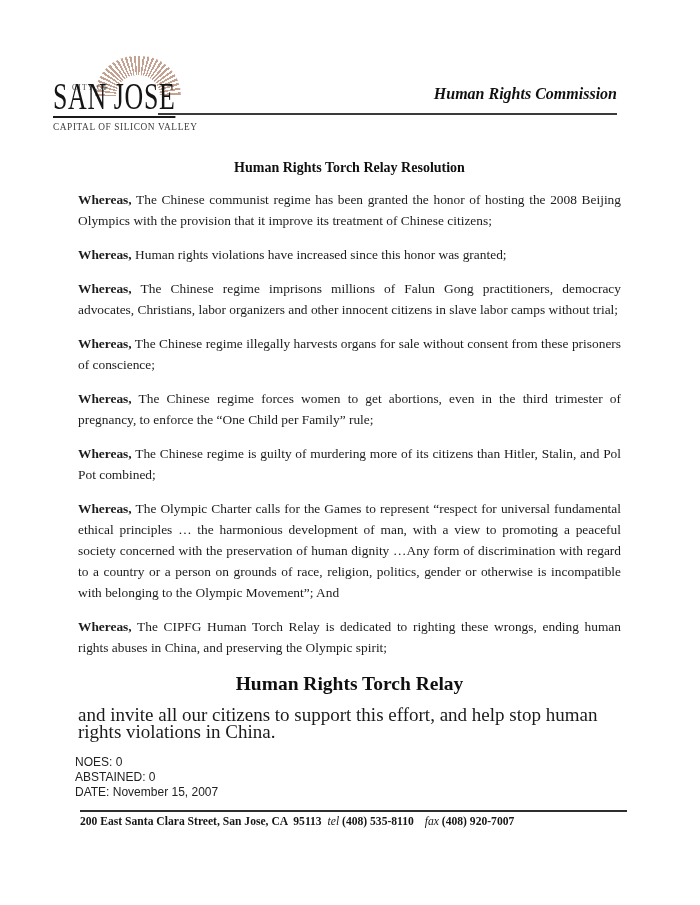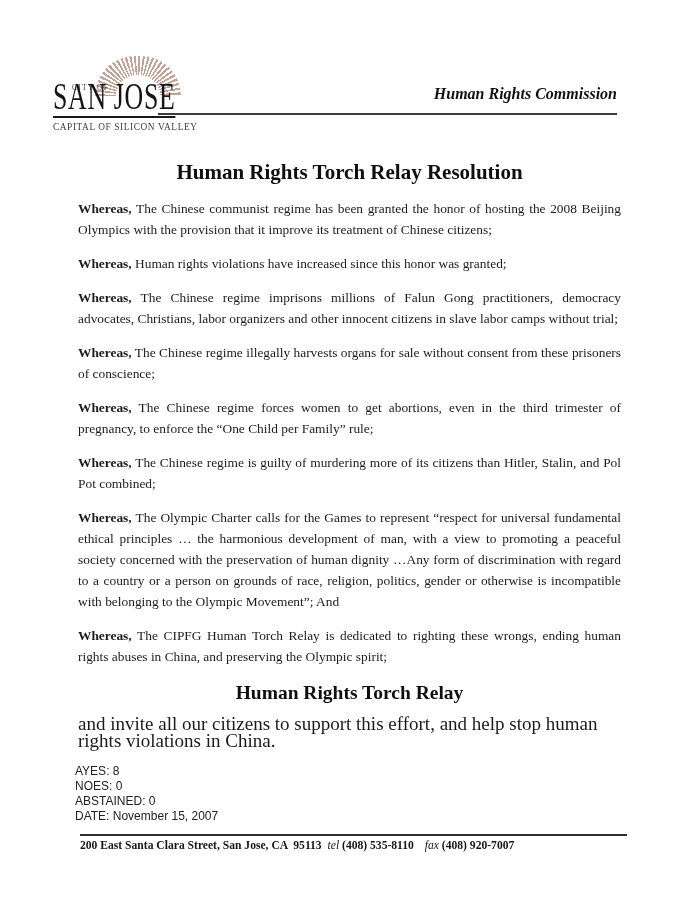--- a/index.html
+++ b/index.html
@@ -51,21 +51,21 @@
     white-space: nowrap;
   }
   .header-rule {
     position: absolute; left: 158px; right: 83px; top: 113px;
     height: 2px; background: #3b3b3b;
   }
 
   
   main { margin: 0 79px 0 78px; }
   h1 {
-    font-size: 21px; text-align: center; font-weight: bold;
+    font-size: 14px; text-align: center; font-weight: bold;
     color: #0f0f0f; margin: 25px 0 13px 0;
   }
   .para {
     font-size: 13.4px; line-height: 21px; text-align: justify;
     margin: 0 0 13px 0;
   }
   .para b { font-weight: bold; }
   h2 {
     font-size: 19.5px; text-align: center; font-weight: bold;
     color: #0f0f0f; margin: 15px 0 12px 0;
@@ -116,21 +116,20 @@
       <p class="para"><b>Whereas,</b> <span>The Chinese regime is guilty of murdering more of its citizens than Hitler, Stalin, and Pol Pot combined;</span></p>
       <p class="para"><b>Whereas,</b> <span>The Olympic Charter calls for the Games to represent “respect for universal fundamental ethical principles … the harmonious development of man, with a view to promoting a peaceful society concerned with the preservation of human dignity …Any form of discrimination with regard to a country or a person on grounds of race, religion, politics, gender or otherwise is incompatible with belonging to the Olympic Movement”; And</span></p>
       <p class="para"><b>Whereas,</b> <span>The CIPFG Human Torch Relay is dedicated to righting these wrongs, ending human rights abuses in China, and preserving the Olympic spirit;</span></p>
     </section>
 
     <h2>Human Rights Torch Relay</h2>
 
     <p class="closing">and invite all our citizens to support this effort, and help stop human rights violations in China.</p>
 
     <div class="vote">
-      <div>AYES: 8</div>
       <div>NOES: 0</div>
       <div>ABSTAINED: 0</div>
       <div>DATE: November 15, 2007</div>
     </div>
   </main>
 
   <footer>
     <div class="footer-rule"></div>
     <p class="contact"><span>200 East Santa Clara Street, San Jose, CA  95113</span> <i class="tel-label">tel</i> <span>(408) 535-8110</span> <i class="fax-label">fax</i> <span>(408) 920-7007</span></p>
   </footer>

